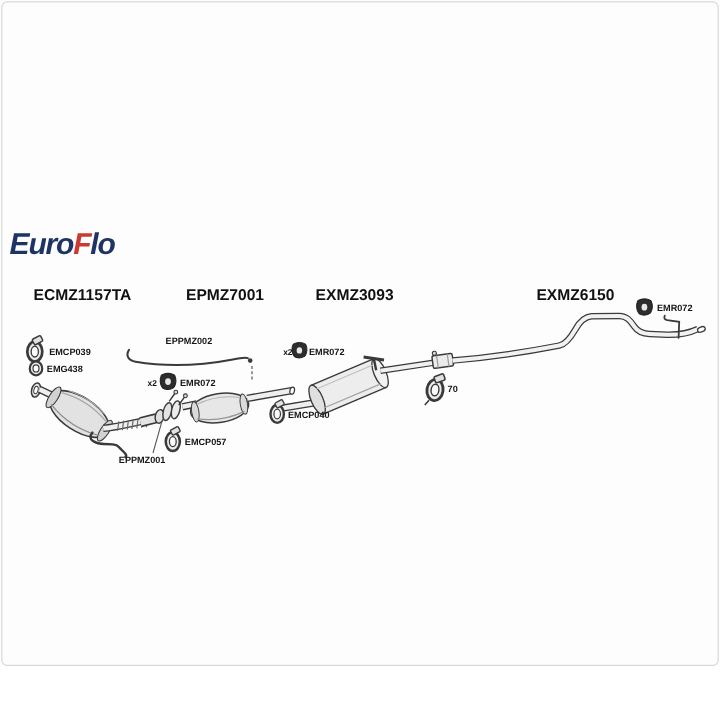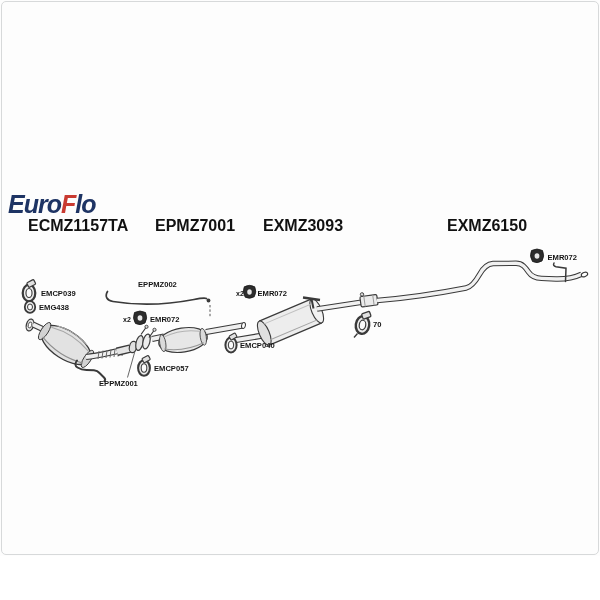--- a/index.html
+++ b/index.html
@@ -2,21 +2,21 @@
 <html><head>
 <meta charset="utf-8">
 <style>
   html,body{margin:0;padding:0;background:#fff}
   .page{position:relative;width:600px;height:556px;background:#fdfdfd;
         font-family:"Liberation Sans",sans-serif;overflow:hidden}
   .frame{position:absolute;inset:1px;border:1px solid #d7d9da;border-radius:5px;pointer-events:none}
   .logo{position:absolute;left:8px;top:190px;font-style:italic;font-weight:bold;
         font-size:25px;letter-spacing:-1px;color:#1e3464;white-space:nowrap}
   .logo .red{color:#c93a31}
-  .hdr{position:absolute;top:217px;font-weight:bold;font-size:16px;color:#111;white-space:nowrap}
+  .hdr{position:absolute;top:238px;font-weight:bold;font-size:13px;color:#111;white-space:nowrap}
   svg.diagram{position:absolute;left:0;top:0}
   .lbl{font-family:"Liberation Sans",sans-serif;font-size:7.6px;font-weight:bold;fill:#141414}
   .lbl-sm{font-size:7px}
   .pA-o{stroke:#3a3a3a;stroke-width:6.2;fill:none}
   .pA-f{stroke:#efefef;stroke-width:3.9;fill:none}
   .pB-o{stroke:#3a3a3a;stroke-width:5.4;fill:none;stroke-linejoin:round}
   .pB-f{stroke:#f1f1f1;stroke-width:3.4;fill:none;stroke-linejoin:round}
   .thin{stroke:#3a3a3a;fill:none}
 </style>
 </head>

